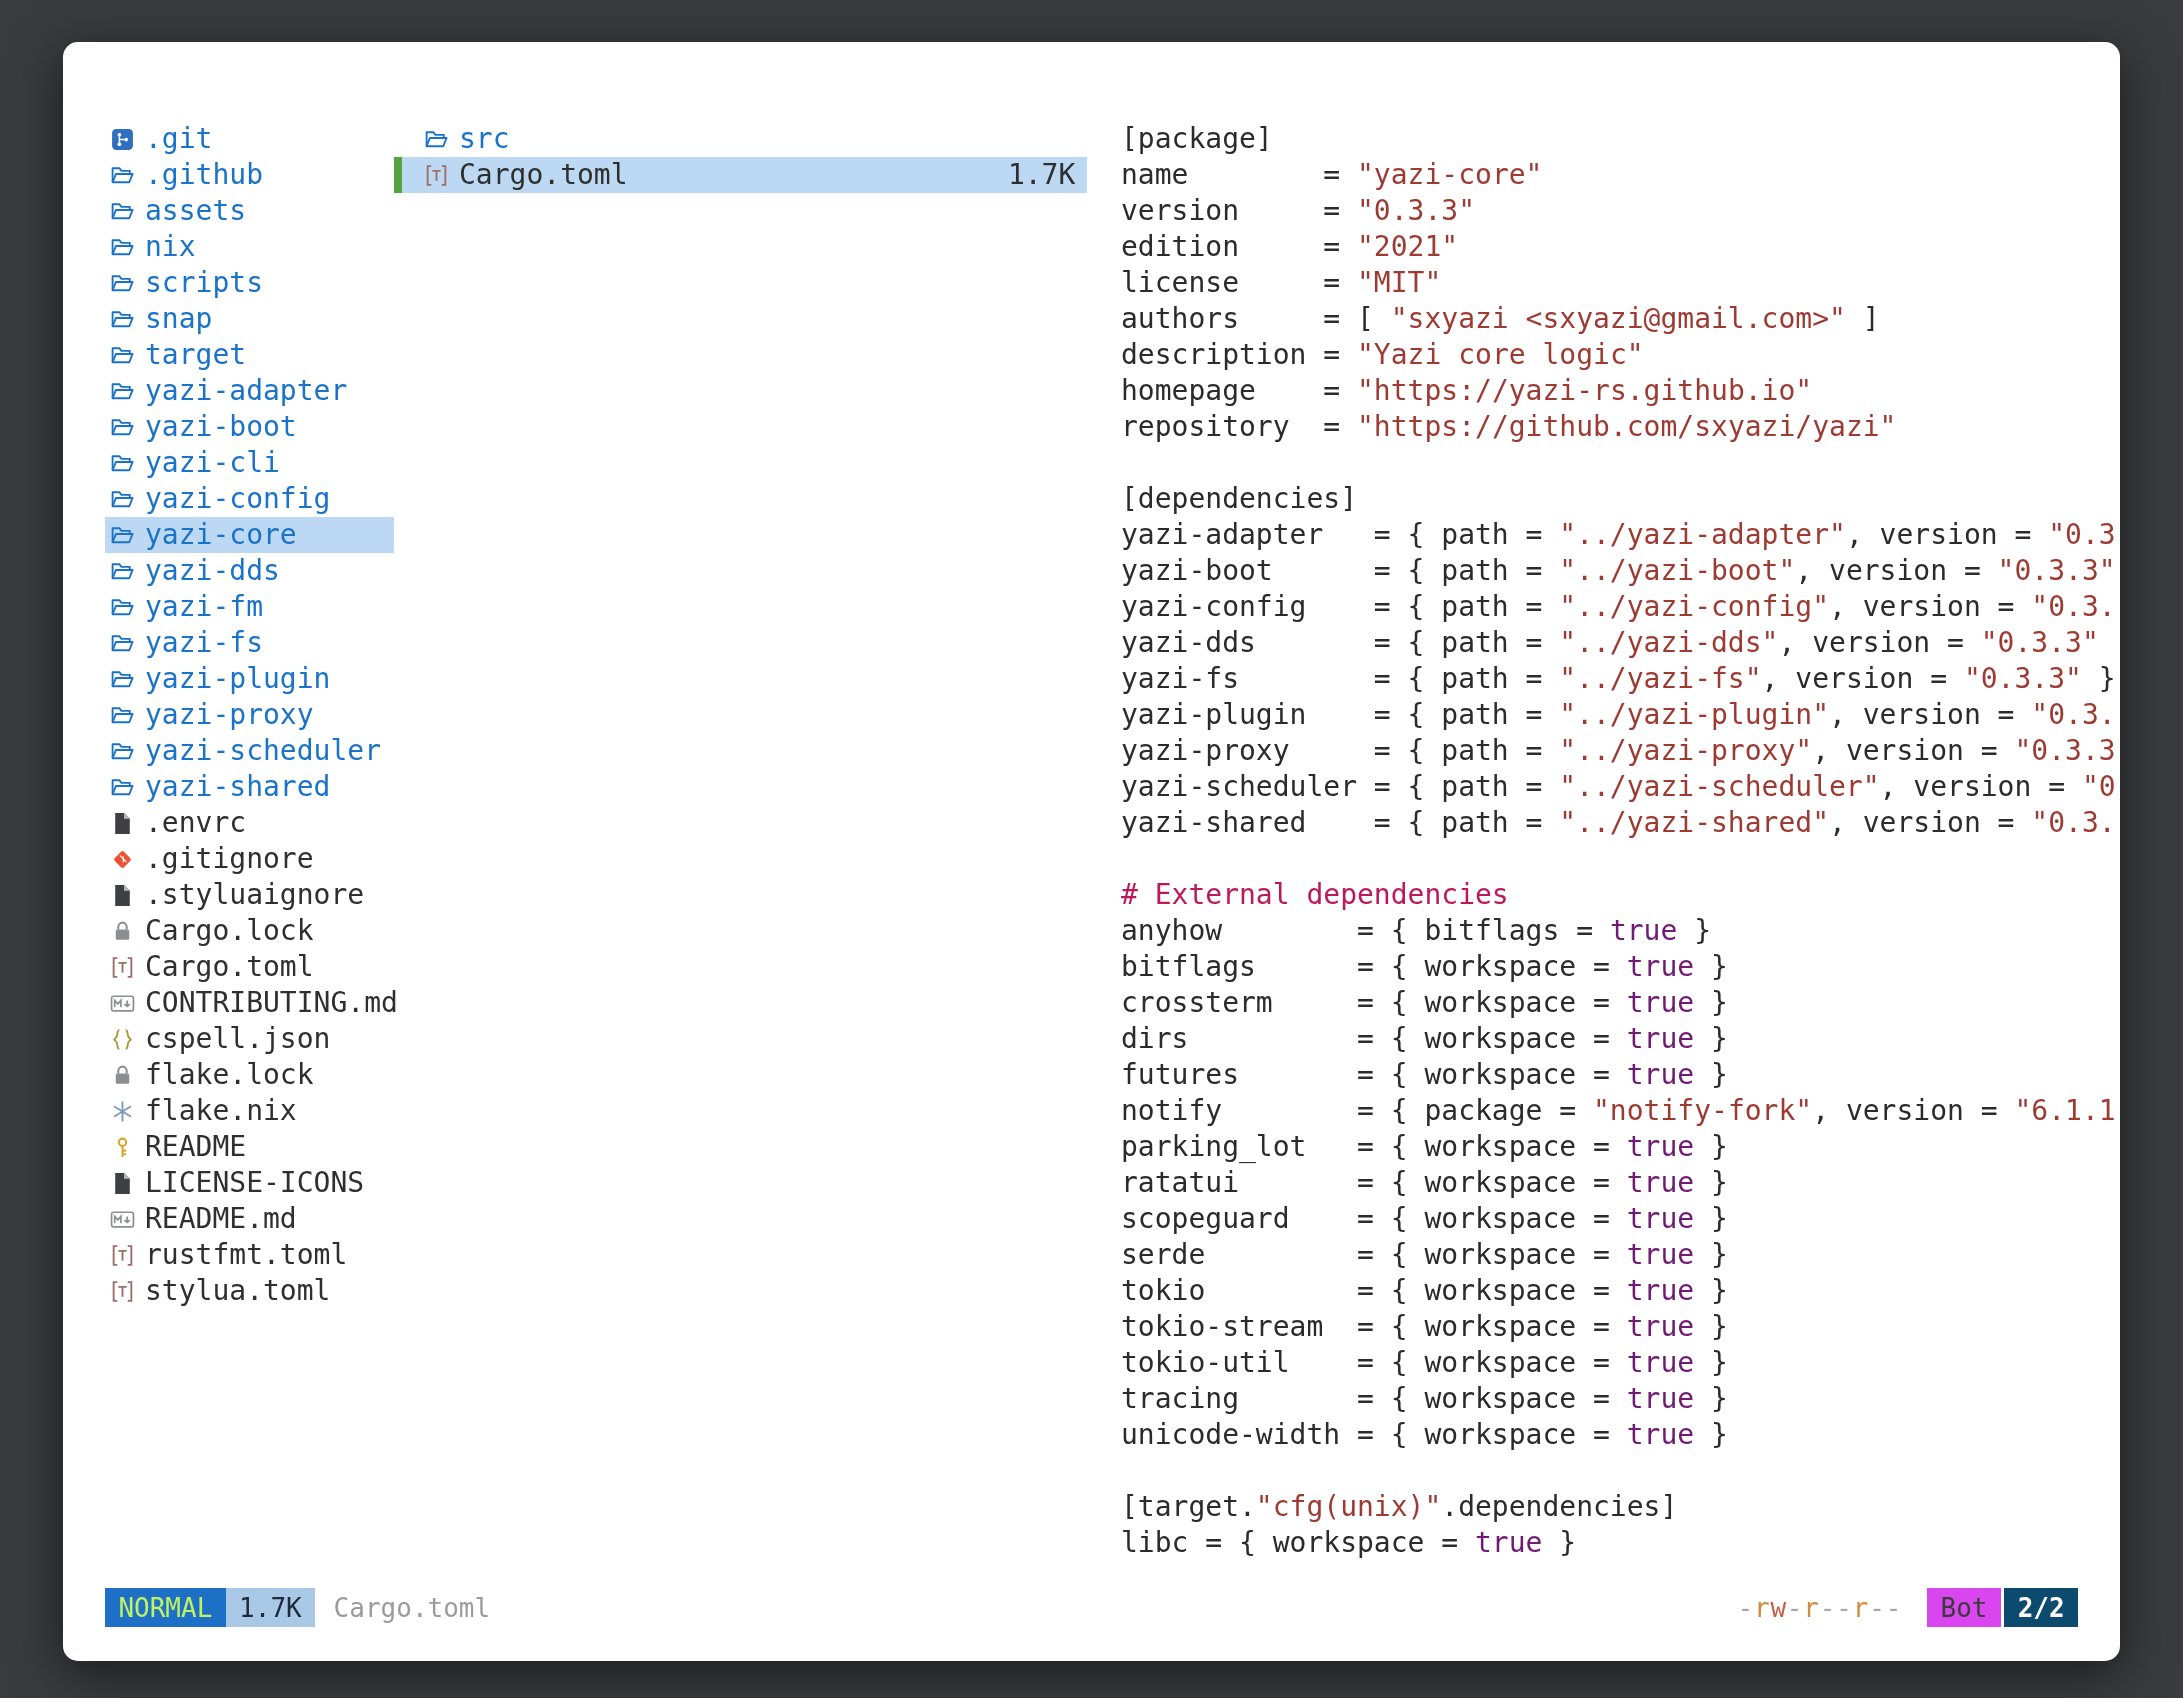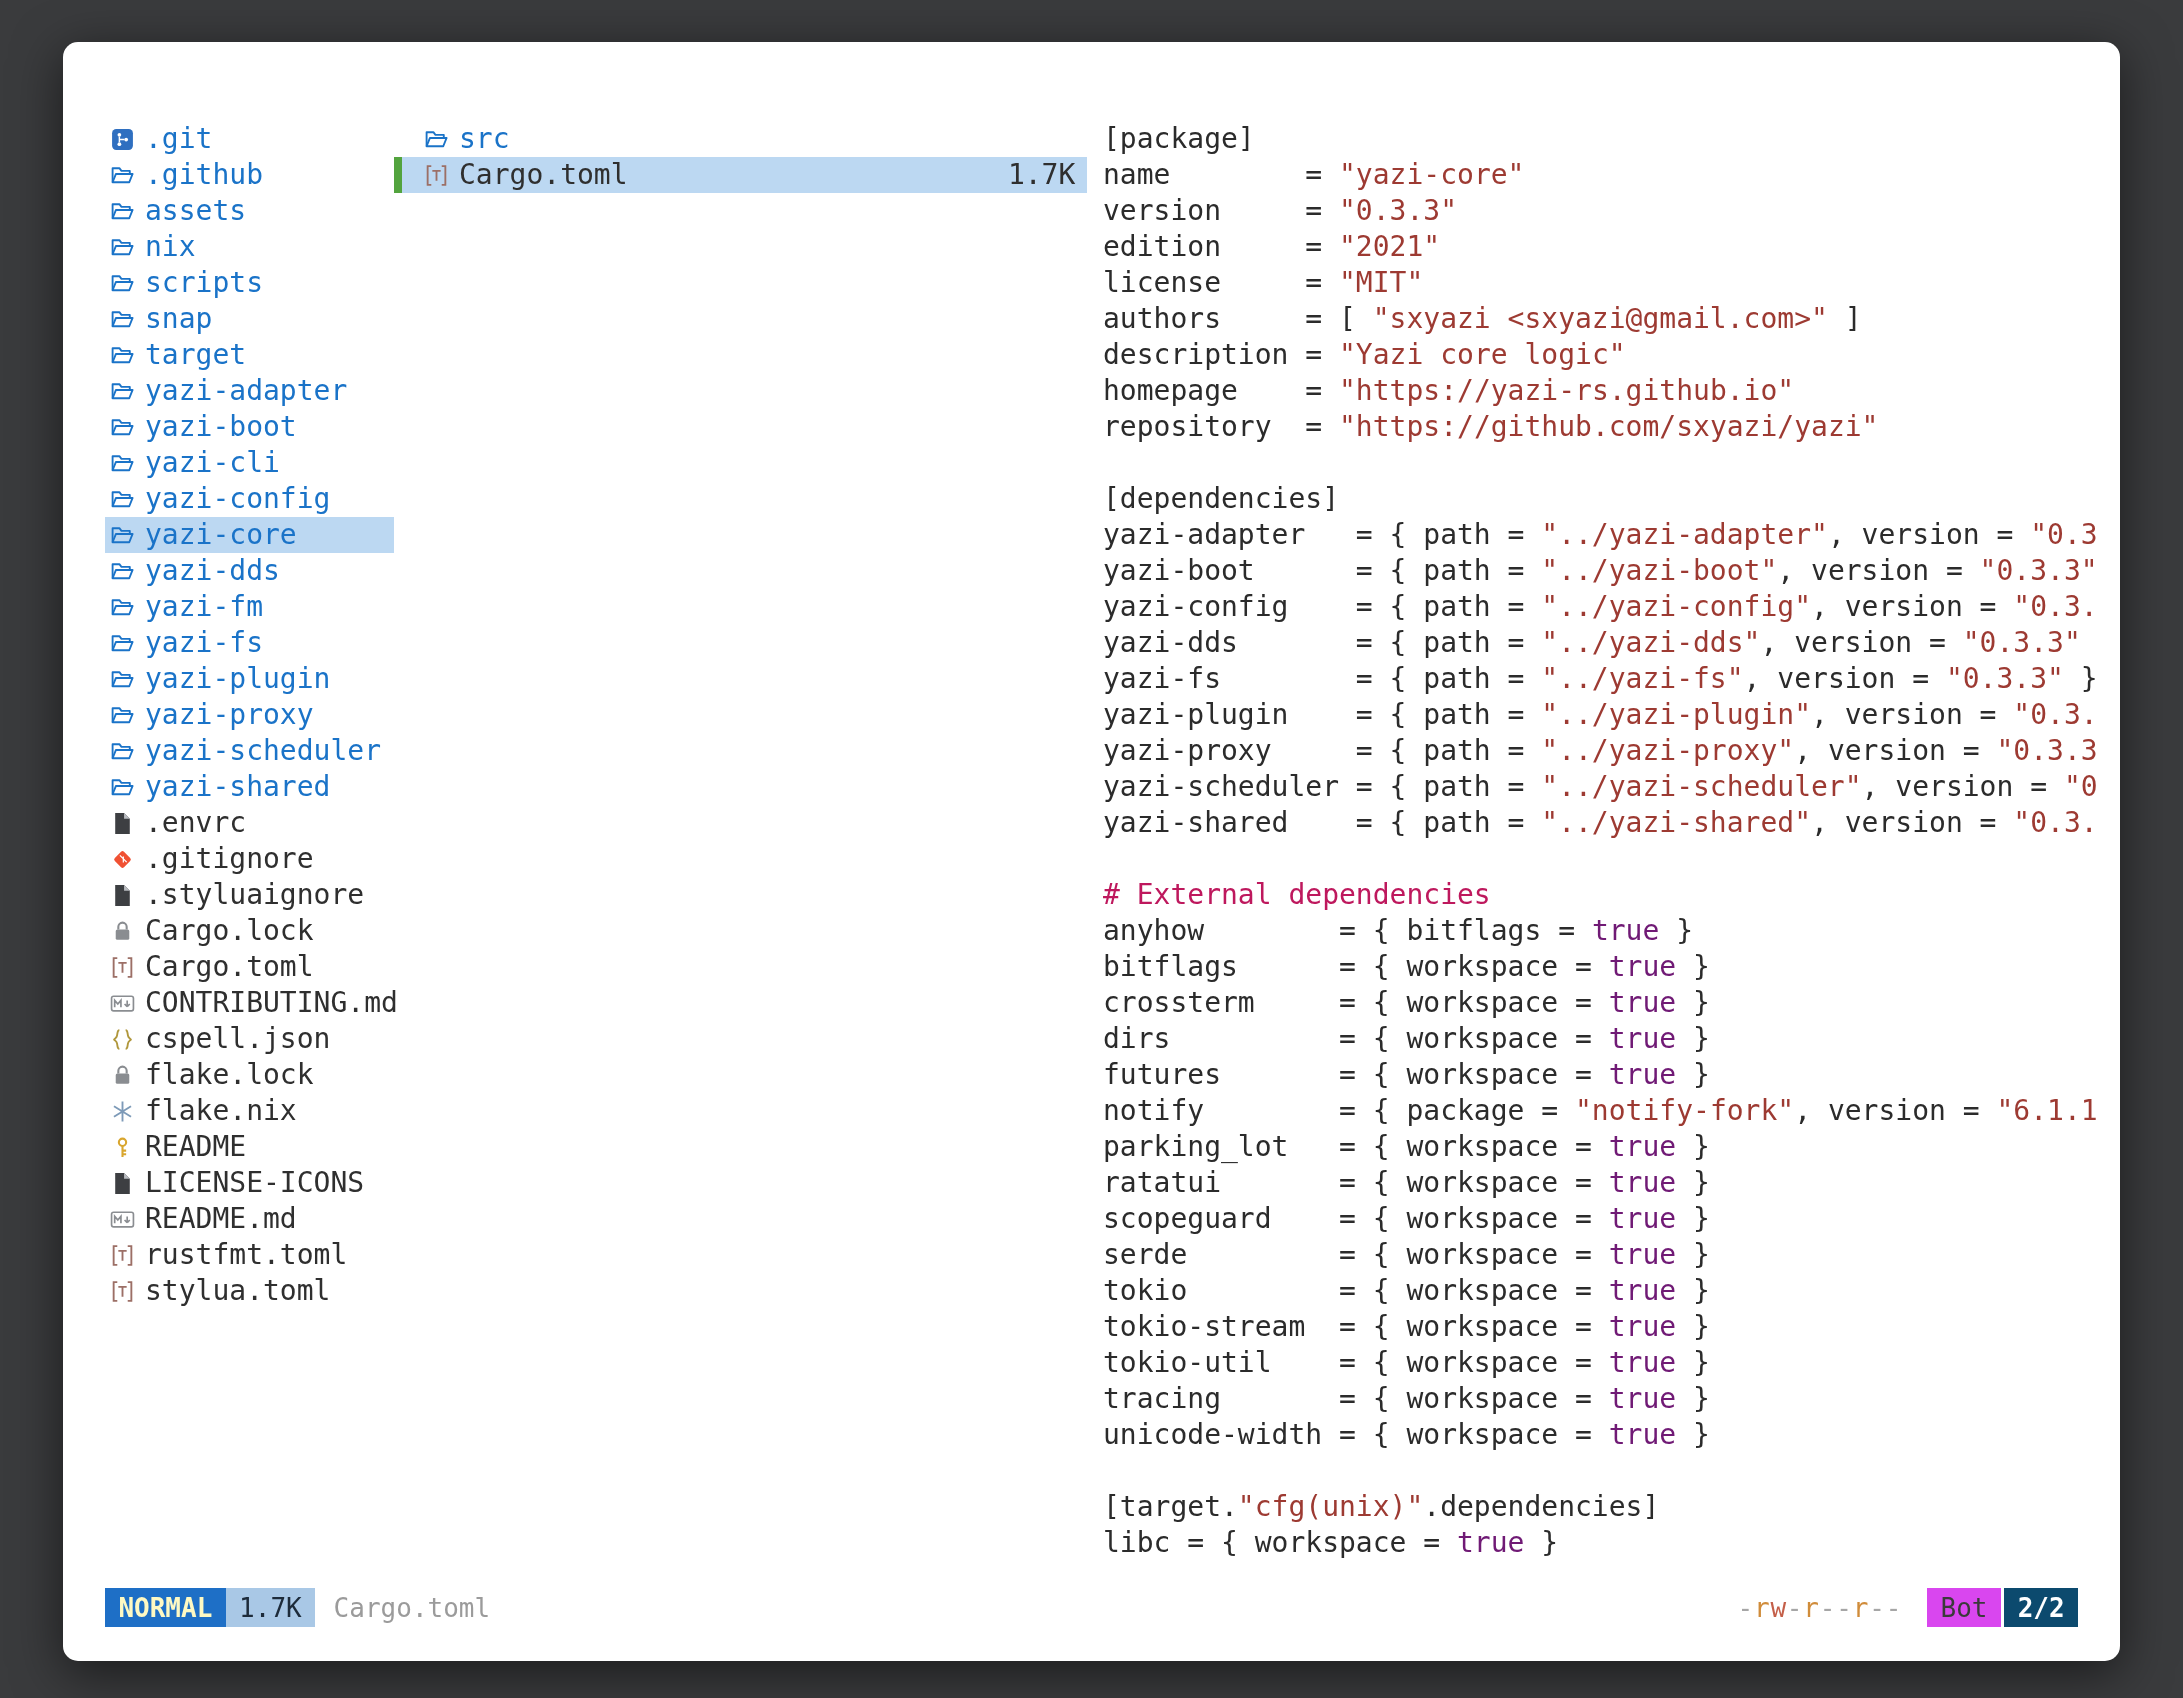--- a/index.html
+++ b/index.html
@@ -12,21 +12,21 @@
     position:absolute;left:63px;top:42px;width:2057px;height:1619px;
     background:#ffffff;border-radius:15px;overflow:hidden;
     box-shadow:0 11.7px 50px rgba(0,0,0,.55);
   }
   .panes{
     position:absolute;left:0;right:0;top:0;bottom:101px;
     display:flex;align-items:flex-start;padding-top:79px;
   }
   #parent-pane{width:289px;margin-left:42px;flex:none}
   #current-pane{width:693px;flex:none}
-  #preview-pane{flex:1 1 auto;margin-left:16px;overflow:hidden}
+  #preview-pane{flex:1 1 auto;margin-left:34px;overflow:hidden}
 
   .row{
     height:36px;display:flex;align-items:center;white-space:nowrap;
     font-size:28px;line-height:36px;
   }
   #parent-pane .row{padding-left:5px}
   #current-pane .row{padding-left:30px;padding-right:11.7px;position:relative}
   .row .icon{width:25px;height:25px;margin-right:10px;flex:none;display:inline-flex;align-items:center;justify-content:center}
   .row .icon svg{width:25px;height:25px;display:block}
   .row.folder .label{color:#1a73c8}
@@ -43,21 +43,21 @@
   .tok-b{color:#701a75}
   .tok-c{color:#be185d}
 
   .status-bar{
     position:absolute;left:42px;right:42px;bottom:34px;height:39px;
     display:flex;justify-content:space-between;align-items:center;
     font-size:26px;white-space:pre;
   }
   .status-left,.status-right{display:flex;align-items:center;height:39px}
   .badge{display:inline-flex;align-items:center;height:39px;padding:0 13.4px}
-  .badge.mode{background:#1e6fc6;color:#fef9c3;font-weight:bold}
+  .badge.mode{background:#1e6fc6;color:#bef264;font-weight:normal}
   .badge.size-badge{background:#a9c8e6;color:#1d2b3a}
   .status-filename{color:#9b9b9b;margin-left:18.5px}
   .perms{margin-right:25px;letter-spacing:0.8px}
   .perm-d{color:#a6a6a6}
   .perm-r{color:#d08c3a}
   .perm-w{color:#c45f49}
   .badge.pos{background:#d946ef;color:#3a3a3a;margin-right:3.4px}
   .badge.page{background:#0c4a6e;color:#ffffff;font-weight:bold}
 </style>
 </head>

